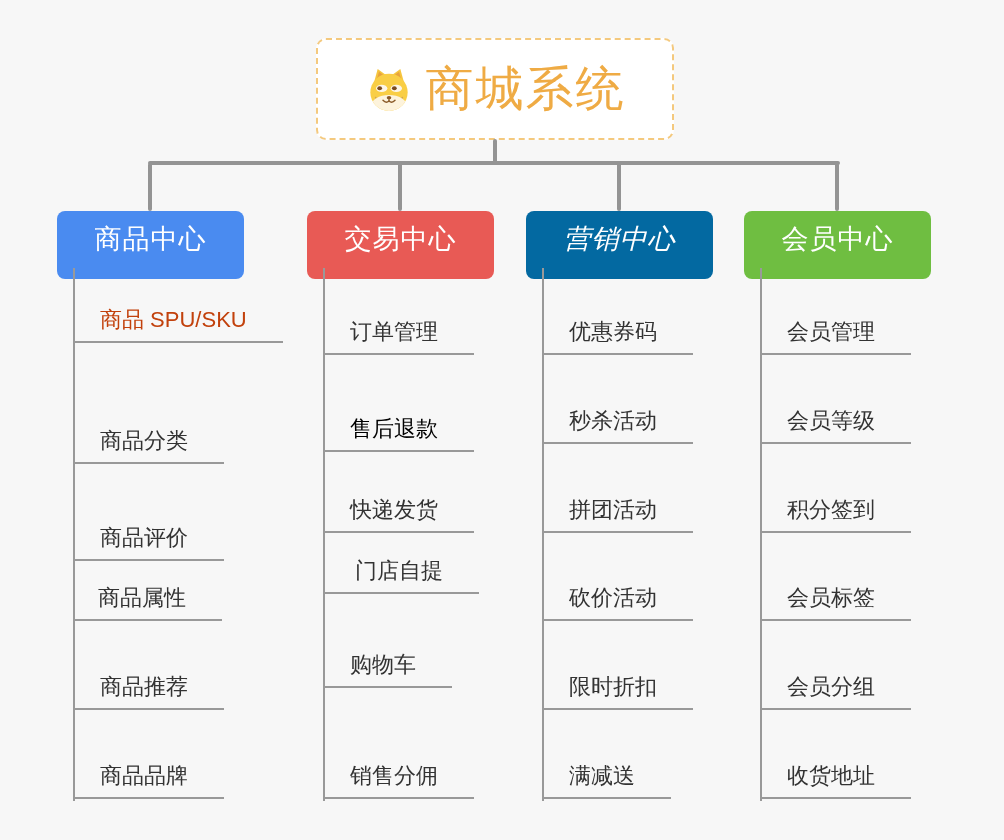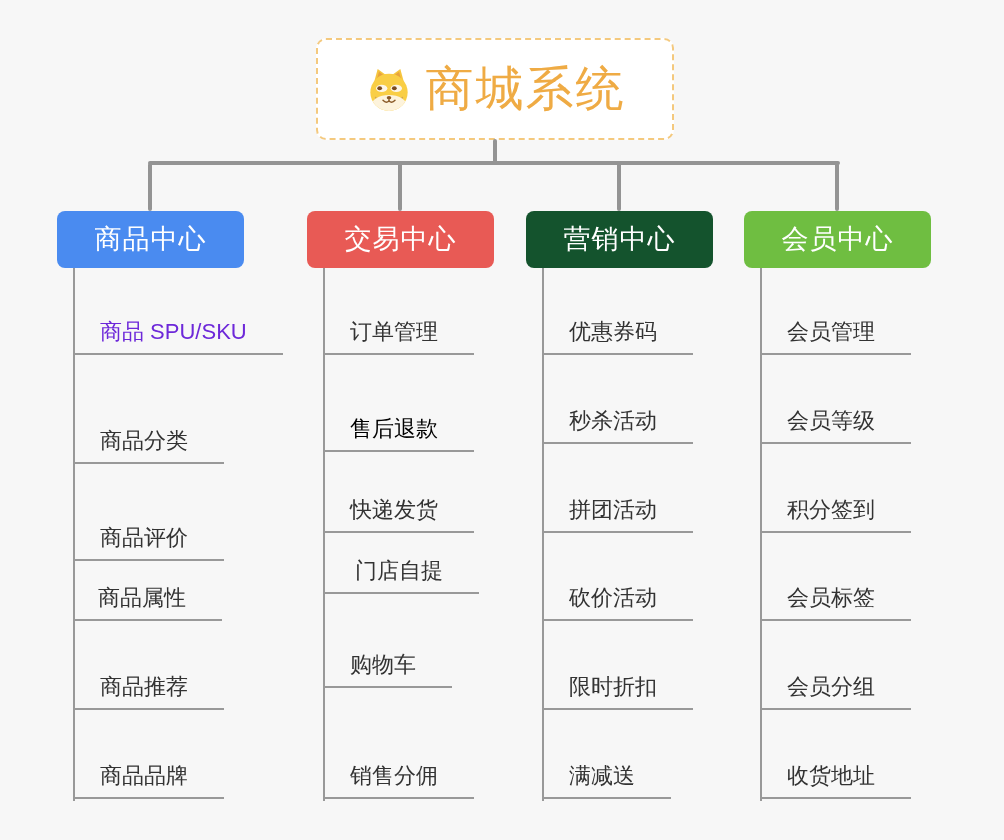--- a/index.html
+++ b/index.html
@@ -42,21 +42,21 @@
   #branch-1{--x:307px;}
   #branch-2{--x:526px;}
   #branch-3{--x:744px;}
   .branch .stub{
     position:absolute;top:163px;
     left:calc(var(--x) + 91px);
     width:4px;height:48px;
   }
   .branch .node{
     position:absolute;top:211px;left:var(--x);
-    width:187px;height:57px;
+    width:187px;height:68px;
     border-radius:8px;
     color:#ffffff;
     font-size:27px;
     letter-spacing:1px;
     text-align:center;
     line-height:57px;
     cursor:pointer;
   }
   .branch .trunk{
     position:absolute;top:268px;
@@ -112,21 +112,21 @@
   </div>
 
   <div class="conn root-stub" style="background: rgb(148, 148, 148);"></div>
   <div class="conn h-bar" style="background: rgb(148, 148, 148);"></div>
 
   <div class="branch" id="branch-0">
     <div class="conn stub" style="background: rgb(148, 148, 148);"></div>
     <div class="node" style="background: rgb(74, 139, 240); color: rgb(255, 255, 255);">商品中心</div>
     <div class="trunk" style="background: rgb(153, 153, 153);"></div>
     <div class="items">
-        <div class="sub-item" style="top: 317px; color: #6d28d9; border-bottom-color: rgb(153, 153, 153);">商品 SPU/SKU</div>
+        <div class="sub-item" style="top: 305px; color: #c2410c; border-bottom-color: rgb(153, 153, 153);">商品 SPU/SKU</div>
         <div class="sub-item" style="top: 426px; color: rgb(51, 51, 51); border-bottom-color: rgb(153, 153, 153);">商品分类</div>
         <div class="sub-item" style="top: 523px; color: rgb(51, 51, 51); border-bottom-color: rgb(153, 153, 153);">商品评价</div>
         <div class="sub-item" style="top: 583.4px; color: rgb(51, 51, 51); border-bottom-color: rgb(153, 153, 153); padding-left: 25px;">商品属性</div>
         <div class="sub-item" style="top: 672.2px; color: rgb(51, 51, 51); border-bottom-color: rgb(153, 153, 153);">商品推荐</div>
         <div class="sub-item" style="top: 761px; color: rgb(51, 51, 51); border-bottom-color: rgb(153, 153, 153);">商品品牌</div>
       </div>
   </div>
 
   <div class="branch" id="branch-1">
     <div class="conn stub" style="background: rgb(148, 148, 148);"></div>
@@ -137,21 +137,21 @@
         <div class="sub-item" style="top: 405.8px; color: #000000; border-bottom-color: rgb(153, 153, 153); margin-top: 8px;">售后退款</div>
         <div class="sub-item" style="top: 494.6px; color: rgb(51, 51, 51); border-bottom-color: rgb(153, 153, 153);">快递发货</div>
         <div class="sub-item" style="top: 556px; color: rgb(51, 51, 51); border-bottom-color: rgb(153, 153, 153); padding-left: 32px;">门店自提</div>
         <div class="sub-item" style="top: 650px; color: rgb(51, 51, 51); border-bottom-color: rgb(153, 153, 153);">购物车</div>
         <div class="sub-item" style="top: 761px; color: rgb(51, 51, 51); border-bottom-color: rgb(153, 153, 153);">销售分佣</div>
       </div>
   </div>
 
   <div class="branch" id="branch-2">
     <div class="conn stub" style="background: rgb(148, 148, 148);"></div>
-    <div class="node" style="background: #14532d; color: rgb(255, 255, 255);">营销中心</div>
+    <div class="node" style="background: #0369a1; color: rgb(255, 255, 255); font-style: italic;">营销中心</div>
     <div class="trunk" style="background: rgb(153, 153, 153);"></div>
     <div class="items">
         <div class="sub-item" style="top: 317px; color: rgb(51, 51, 51); border-bottom-color: rgb(153, 153, 153);">优惠券码</div>
         <div class="sub-item" style="top: 405.8px; color: rgb(51, 51, 51); border-bottom-color: rgb(153, 153, 153);">秒杀活动</div>
         <div class="sub-item" style="top: 494.6px; color: rgb(51, 51, 51); border-bottom-color: rgb(153, 153, 153);">拼团活动</div>
         <div class="sub-item" style="top: 583.4px; color: rgb(51, 51, 51); border-bottom-color: rgb(153, 153, 153);">砍价活动</div>
         <div class="sub-item" style="top: 672.2px; color: rgb(51, 51, 51); border-bottom-color: rgb(153, 153, 153);">限时折扣</div>
         <div class="sub-item" style="top: 761px; color: rgb(51, 51, 51); border-bottom-color: rgb(153, 153, 153);">满减送</div>
       </div>
   </div>

